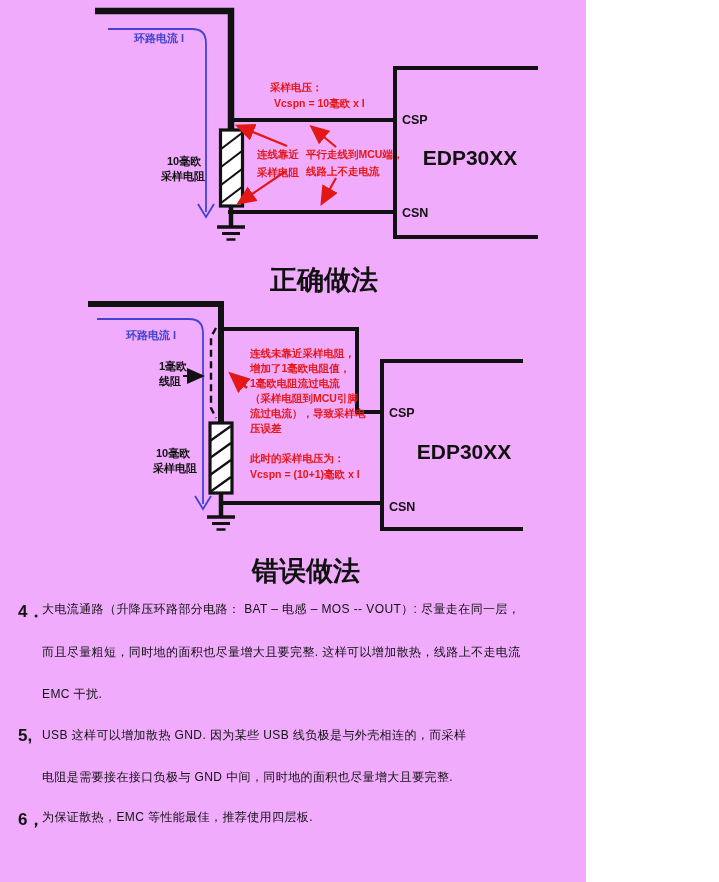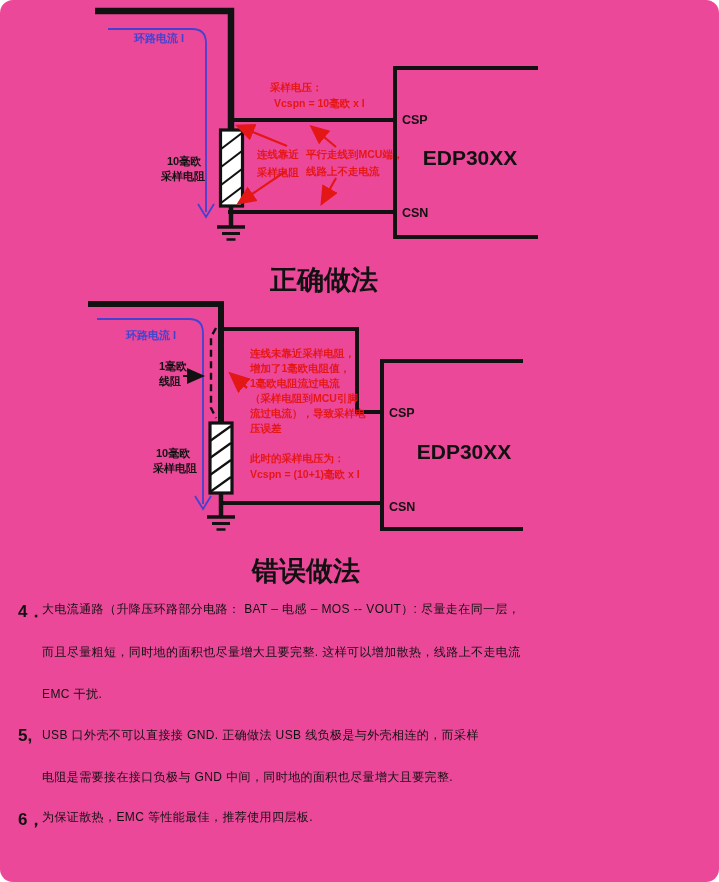--- a/index.html
+++ b/index.html
@@ -1,18 +1,18 @@
 <!DOCTYPE html>
 <html><head>
 <meta charset="utf-8">
 <style>
   html,body{margin:0;padding:0;background:#fff;}
   .page{
-    position:relative;width:719px;height:882px;background:#ec4899;
-    font-family:"Liberation Sans",sans-serif;overflow:hidden;border-radius:13px;
+    position:relative;width:586px;height:882px;background:#f0abfc;
+    font-family:"Liberation Sans",sans-serif;overflow:hidden;
   }
   .diagram-svg{position:absolute;left:0;top:0;}
   .note-row{position:absolute;left:0;width:719px;white-space:nowrap;}
   .note-num{
     position:absolute;left:18px;top:0;font-size:17px;font-weight:bold;color:#111;
   }
   .note-text{
     position:absolute;left:42px;top:1px;font-size:12px;color:#111;letter-spacing:0.4px;
   }
   svg text{font-family:"Liberation Sans",sans-serif;}
@@ -154,21 +154,21 @@
   </div>
   <div class="note-row" style="top:643px;">
     <span class="note-text">而且尽量粗短，同时地的面积也尽量增大且要完整. 这样可以增加散热，线路上不走电流</span>
   </div>
   <div class="note-row" style="top:685px;">
     <span class="note-text">EMC 干扰.</span>
   </div>
 
   <div class="note-row" style="top:726px;">
     <span class="note-num">5,</span>
-    <span class="note-text">USB 口外壳不可以直接接 GND. 正确做法 USB 线负极是与外壳相连的，而采样</span>
+    <span class="note-text">USB 这样可以增加散热 GND. 因为某些 USB 线负极是与外壳相连的，而采样</span>
   </div>
   <div class="note-row" style="top:768px;">
     <span class="note-text">电阻是需要接在接口负极与 GND 中间，同时地的面积也尽量增大且要完整.</span>
   </div>
 
   <div class="note-row" style="top:808px;">
     <span class="note-num">6，</span>
     <span class="note-text">为保证散热，EMC 等性能最佳，推荐使用四层板.</span>
   </div>
 

